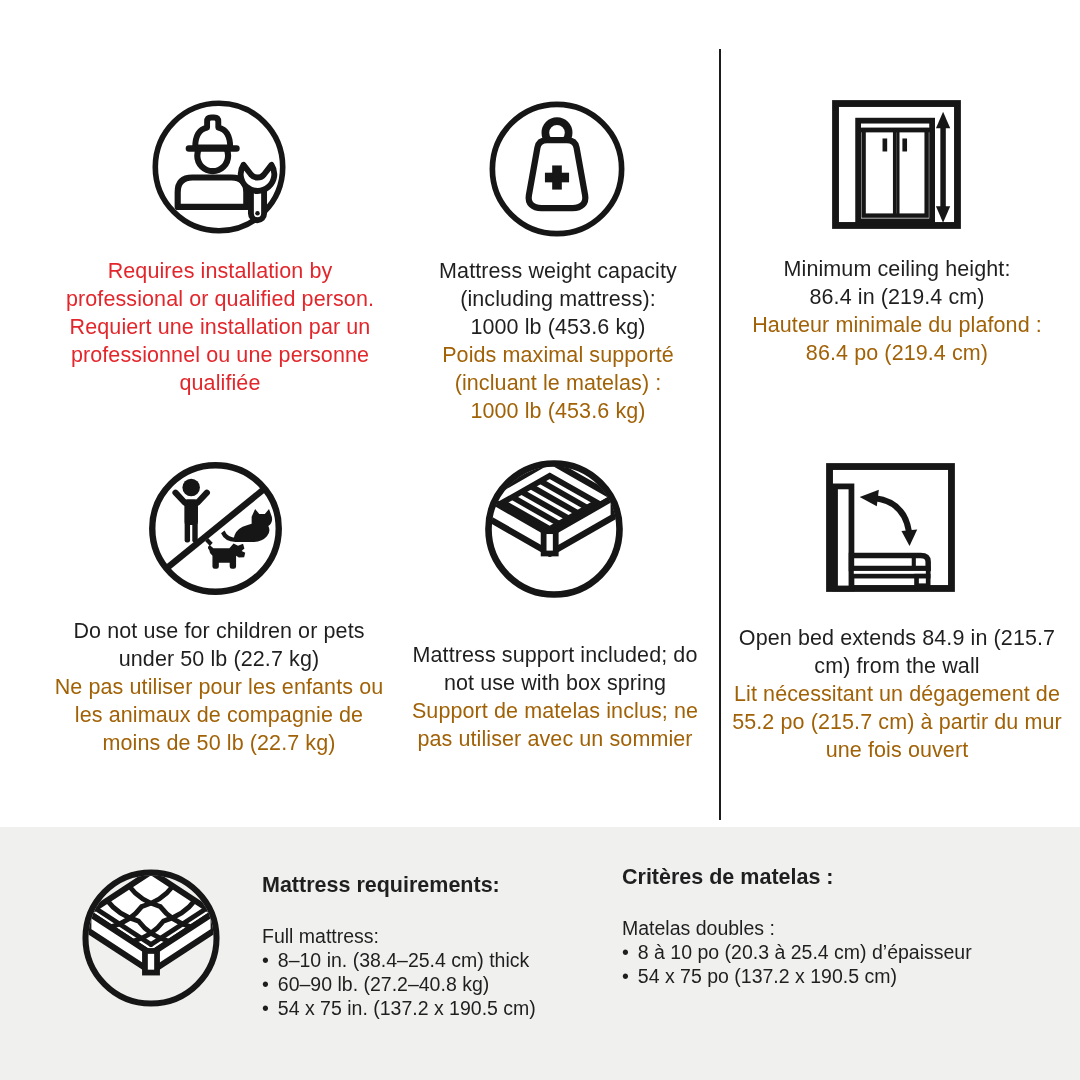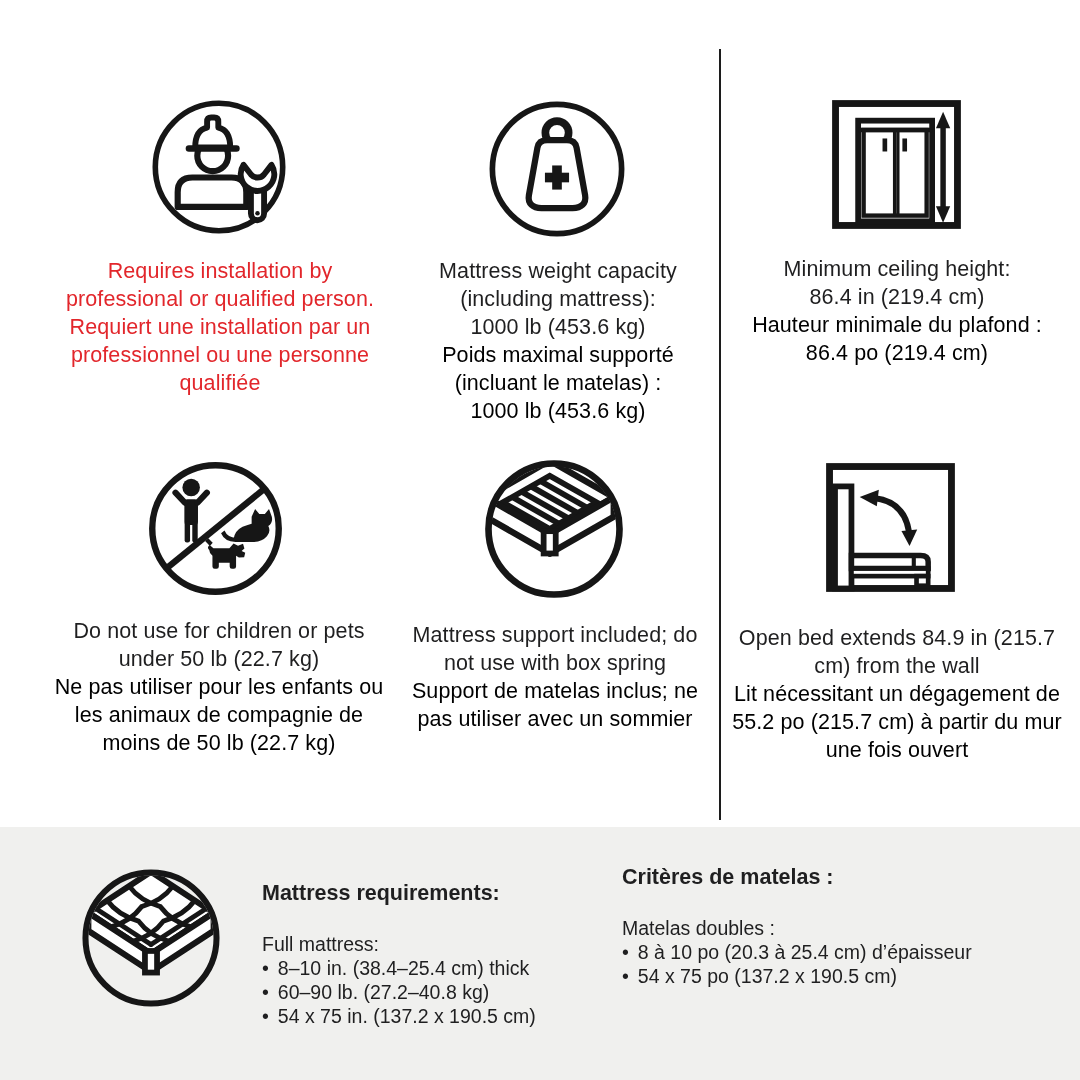--- a/index.html
+++ b/index.html
@@ -12,21 +12,21 @@
   .divider{position:absolute;left:719px;top:49px;width:2px;height:771px;background:#1c1c1c;}
   .icon{position:absolute;}
   .icon svg{display:block;width:100%;height:100%;}
   .txt{
     position:absolute;text-align:center;
     font-size:21.5px;line-height:28px;color:#1f1f20;letter-spacing:.1px;
   }
   .txt b{font-weight:400;}
   .blk{display:block;}
   .pre{white-space:pre-line;}
-  .gray{color:#000000;}
+  .gray{color:#a16207;}
   .red{color:#e2262b;}
   .bottom-strip{position:absolute;left:0;top:827px;width:1080px;height:253px;background:#f0f0ee;}
   .mat-col{position:absolute;font-size:19.5px;line-height:24px;color:#1f1f20;}
   .mat-title{font-size:21.5px;line-height:28px;font-weight:700;margin:0 0 25px 0;}
   .mat-list{margin:0;padding:0;list-style:none;}
   .mat-list li::before{content:"•";margin-right:9px;}
   svg *{vector-effect:none;}
 </style>
 </head>
 <body>
@@ -124,21 +124,21 @@
         <line x1="34" y1="20.4" x2="66.5" y2="38.9" stroke-width="4"></line>
         <line x1="27.5" y1="24.1" x2="60" y2="42.6" stroke-width="4"></line>
         <line x1="21" y1="27.8" x2="53.5" y2="46.3" stroke-width="4"></line>
         <polygon points="2.5,28 47,53.5 47,67 2.5,41.5" fill="#fff" stroke-width="4.4" stroke-linejoin="round"></polygon>
         <polygon points="47,53.5 91.5,28 91.5,41.5 47,67" fill="#fff" stroke-width="4.4" stroke-linejoin="round"></polygon>
         <rect x="42.8" y="51.5" width="8.4" height="15.5" fill="#fff" stroke-width="4"></rect>
       </g>
       <circle cx="50" cy="50" r="45.5" stroke-width="4.6"></circle>
     </svg>
   </div>
-  <div class="txt" style="left:402px;top:621px;width:306px">
+  <div class="txt" style="left:402px;top:641px;width:306px">
     <span class="blk">Mattress support included; do not use with box spring</span>
     <span class="blk gray">Support de matelas inclus; ne pas utiliser avec un sommier</span>
   </div>
 
   <div class="icon" style="left:822px;top:459px;width:137px;height:137px">
     <svg viewBox="0 0 100 100" fill="none" stroke="#161616">
       <rect x="5.5" y="5.5" width="89" height="89" stroke-width="5"></rect>
       <rect x="9.5" y="20" width="12" height="74.5" fill="#fff" stroke-width="4.2"></rect>
       <path d="M21.5,70.5 H72 Q77.5,70.5 77.5,75 V80 H21.5 Z" fill="#fff" stroke-width="4"></path>
       <line x1="67" y1="70.5" x2="67" y2="80" stroke-width="3"></line>
@@ -173,21 +173,21 @@
             <path d="M90,28.5 L50,54.5"></path>
           </g>
           <polygon points="6.5,32.5 50,61 50,73.5 6.5,45" fill="#fff" stroke-width="4.2" stroke-linejoin="round"></polygon>
           <polygon points="50,61 93.5,32.5 93.5,45 50,73.5" fill="#fff" stroke-width="4.2" stroke-linejoin="round"></polygon>
           <rect x="45.8" y="59" width="8.4" height="15" fill="#fff" stroke-width="4"></rect>
         </g>
         <circle cx="50" cy="50" r="45.5" stroke-width="4.2"></circle>
       </svg>
     </div>
 
-    <div class="mat-col" style="left:262px;top:52px;width:340px">
+    <div class="mat-col" style="left:262px;top:44px;width:340px">
       <div class="mat-title">Mattress requirements:</div>
       <div>Full mattress:</div>
       <ul class="mat-list">
         <li>8–10 in. (38.4–25.4 cm) thick</li>
         <li>60–90 lb. (27.2–40.8 kg)</li>
         <li>54 x 75 in. (137.2 x 190.5 cm)</li>
       </ul>
     </div>
 
     <div class="mat-col gray" style="left:622px;top:36px;width:430px">

